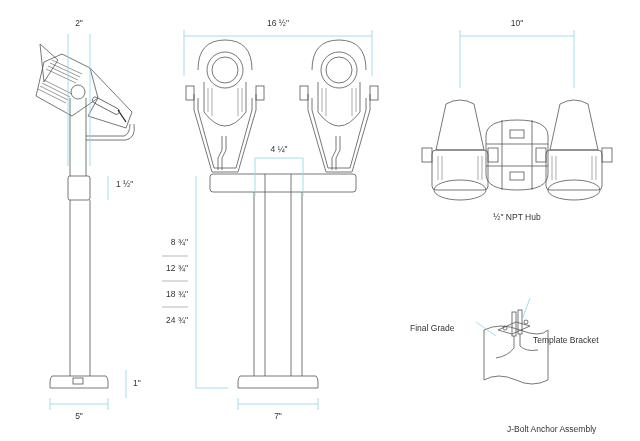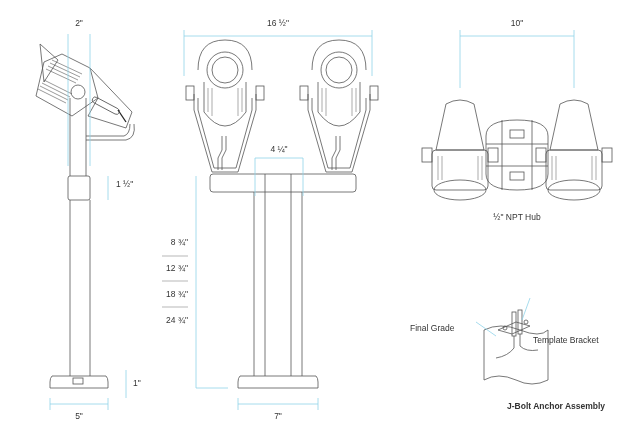--- a/index.html
+++ b/index.html
@@ -199,13 +199,13 @@
 <div class="lbl r" style="left:160px; width:28px; top:263px;">12 ¾"</div>
 <div class="lbl r" style="left:160px; width:28px; top:289px;">18 ¾"</div>
 <div class="lbl r" style="left:160px; width:28px; top:315px;">24 ¾"</div>
 <div class="lbl c" style="left:278px; top:411px;">7"</div>
 
 <div class="lbl c" style="left:517px; top:18px;">10"</div>
 <div class="lbl c cap" style="left:517px; top:212px;">½" NPT Hub</div>
 
 <div class="lbl" style="left:533px; top:291px;margin-top:44px;">Template Bracket</div>
 <div class="lbl" style="left:410px; top:315px;margin-top:8px;">Final Grade</div>
-<div class="lbl cap" style="left:507px; top:401px;font-weight:bold;">J-Bolt Anchor Assembly</div>
+<div class="lbl cap" style="left:507px; top:424px;">J-Bolt Anchor Assembly</div>
 
 </body></html>

